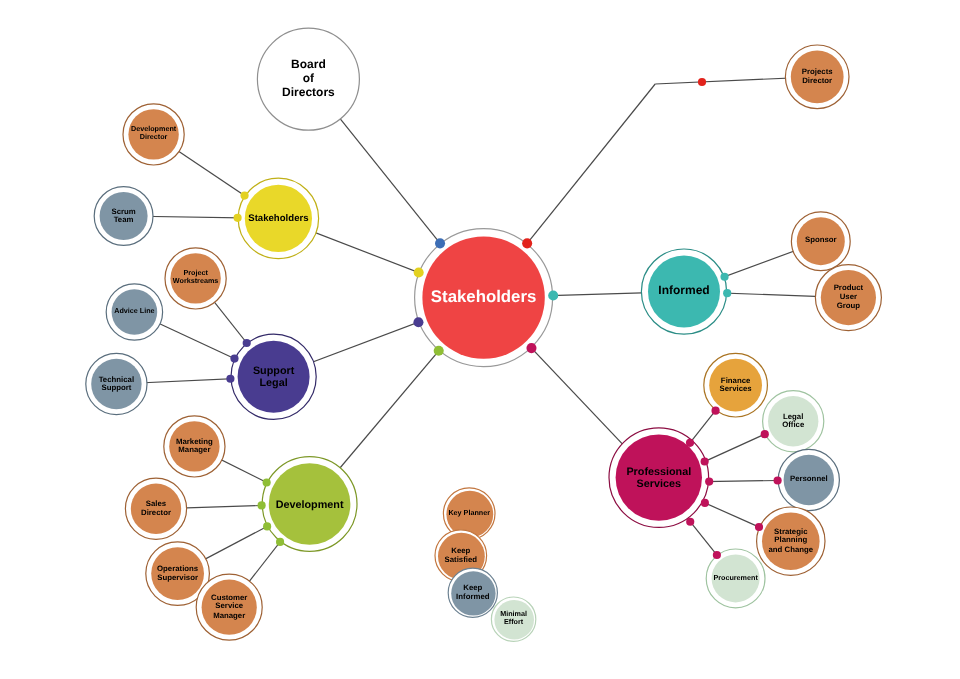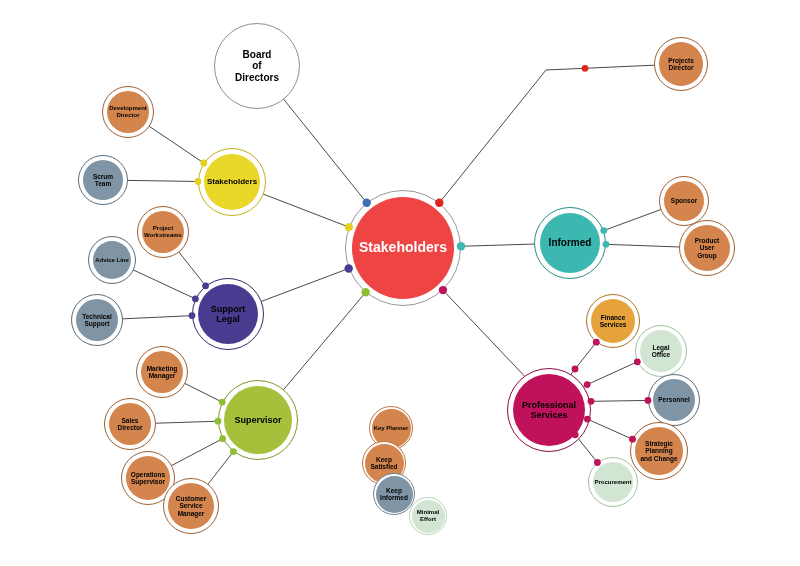--- a/index.html
+++ b/index.html
@@ -128,21 +128,21 @@
         <span class="node-label" style="font-size: 6.5px; color: rgb(0, 0, 0);">Sponsor</span>
       </div>
     </div>
     <div class="node" style="left: 679px; top: 220px; width: 56px; height: 56px; border: 1.5px solid rgb(158, 97, 52);">
       <div class="node-inner" style="inset: 4px; background: rgb(212, 133, 78);">
         <span class="node-label" style="font-size: 6.5px; color: rgb(0, 0, 0);">Product
 User
 Group</span>
       </div>
     </div>
-    <div class="node" style="left: 507px; top: 368px; width: 84px; height: 84px; border: 1.5px solid rgb(140, 13, 66);">
+    <div class="node" style="left: 507px; top: 356px; width: 84px; height: 84px; border: 1.5px solid rgb(140, 13, 66);">
       <div class="node-inner" style="inset: 5px; background: rgb(191, 18, 90);">
         <span class="node-label" style="font-size: 9px; color: rgb(0, 0, 0);">Professional
 Services</span>
       </div>
     </div>
     <div class="node" style="left: 586px; top: 294px; width: 54px; height: 54px; border: 1.5px solid rgb(170, 116, 35);">
       <div class="node-inner" style="inset: 4px; background: rgb(230, 163, 60);">
         <span class="node-label" style="font-size: 6.5px; color: rgb(0, 0, 0);">Finance
 Services</span>
       </div>
@@ -165,21 +165,21 @@
 and Change</span>
       </div>
     </div>
     <div class="node" style="left: 588px; top: 457px; width: 50px; height: 50px; border: 1.5px solid rgb(159, 195, 160);">
       <div class="node-inner" style="inset: 4px; background: rgb(210, 228, 210);">
         <span class="node-label" style="font-size: 6px; color: rgb(0, 0, 0);">Procurement</span>
       </div>
     </div>
     <div class="node" style="left: 218px; top: 380px; width: 80px; height: 80px; border: 1.5px solid rgb(125, 152, 39);">
       <div class="node-inner" style="inset: 5px; background: rgb(165, 193, 60);">
-        <span class="node-label" style="font-size: 9px; color: rgb(0, 0, 0);">Supervisor</span>
+        <span class="node-label" style="font-size: 9px; color: rgb(0, 0, 0);">Development</span>
       </div>
     </div>
     <div class="node" style="left: 136px; top: 346px; width: 52px; height: 52px; border: 1.5px solid rgb(158, 97, 52);">
       <div class="node-inner" style="inset: 4px; background: rgb(212, 133, 78);">
         <span class="node-label" style="font-size: 6.5px; color: rgb(0, 0, 0);">Marketing
 Manager</span>
       </div>
     </div>
     <div class="node" style="left: 104px; top: 398px; width: 52px; height: 52px; border: 1.5px solid rgb(158, 97, 52);">
       <div class="node-inner" style="inset: 4px; background: rgb(212, 133, 78);">

